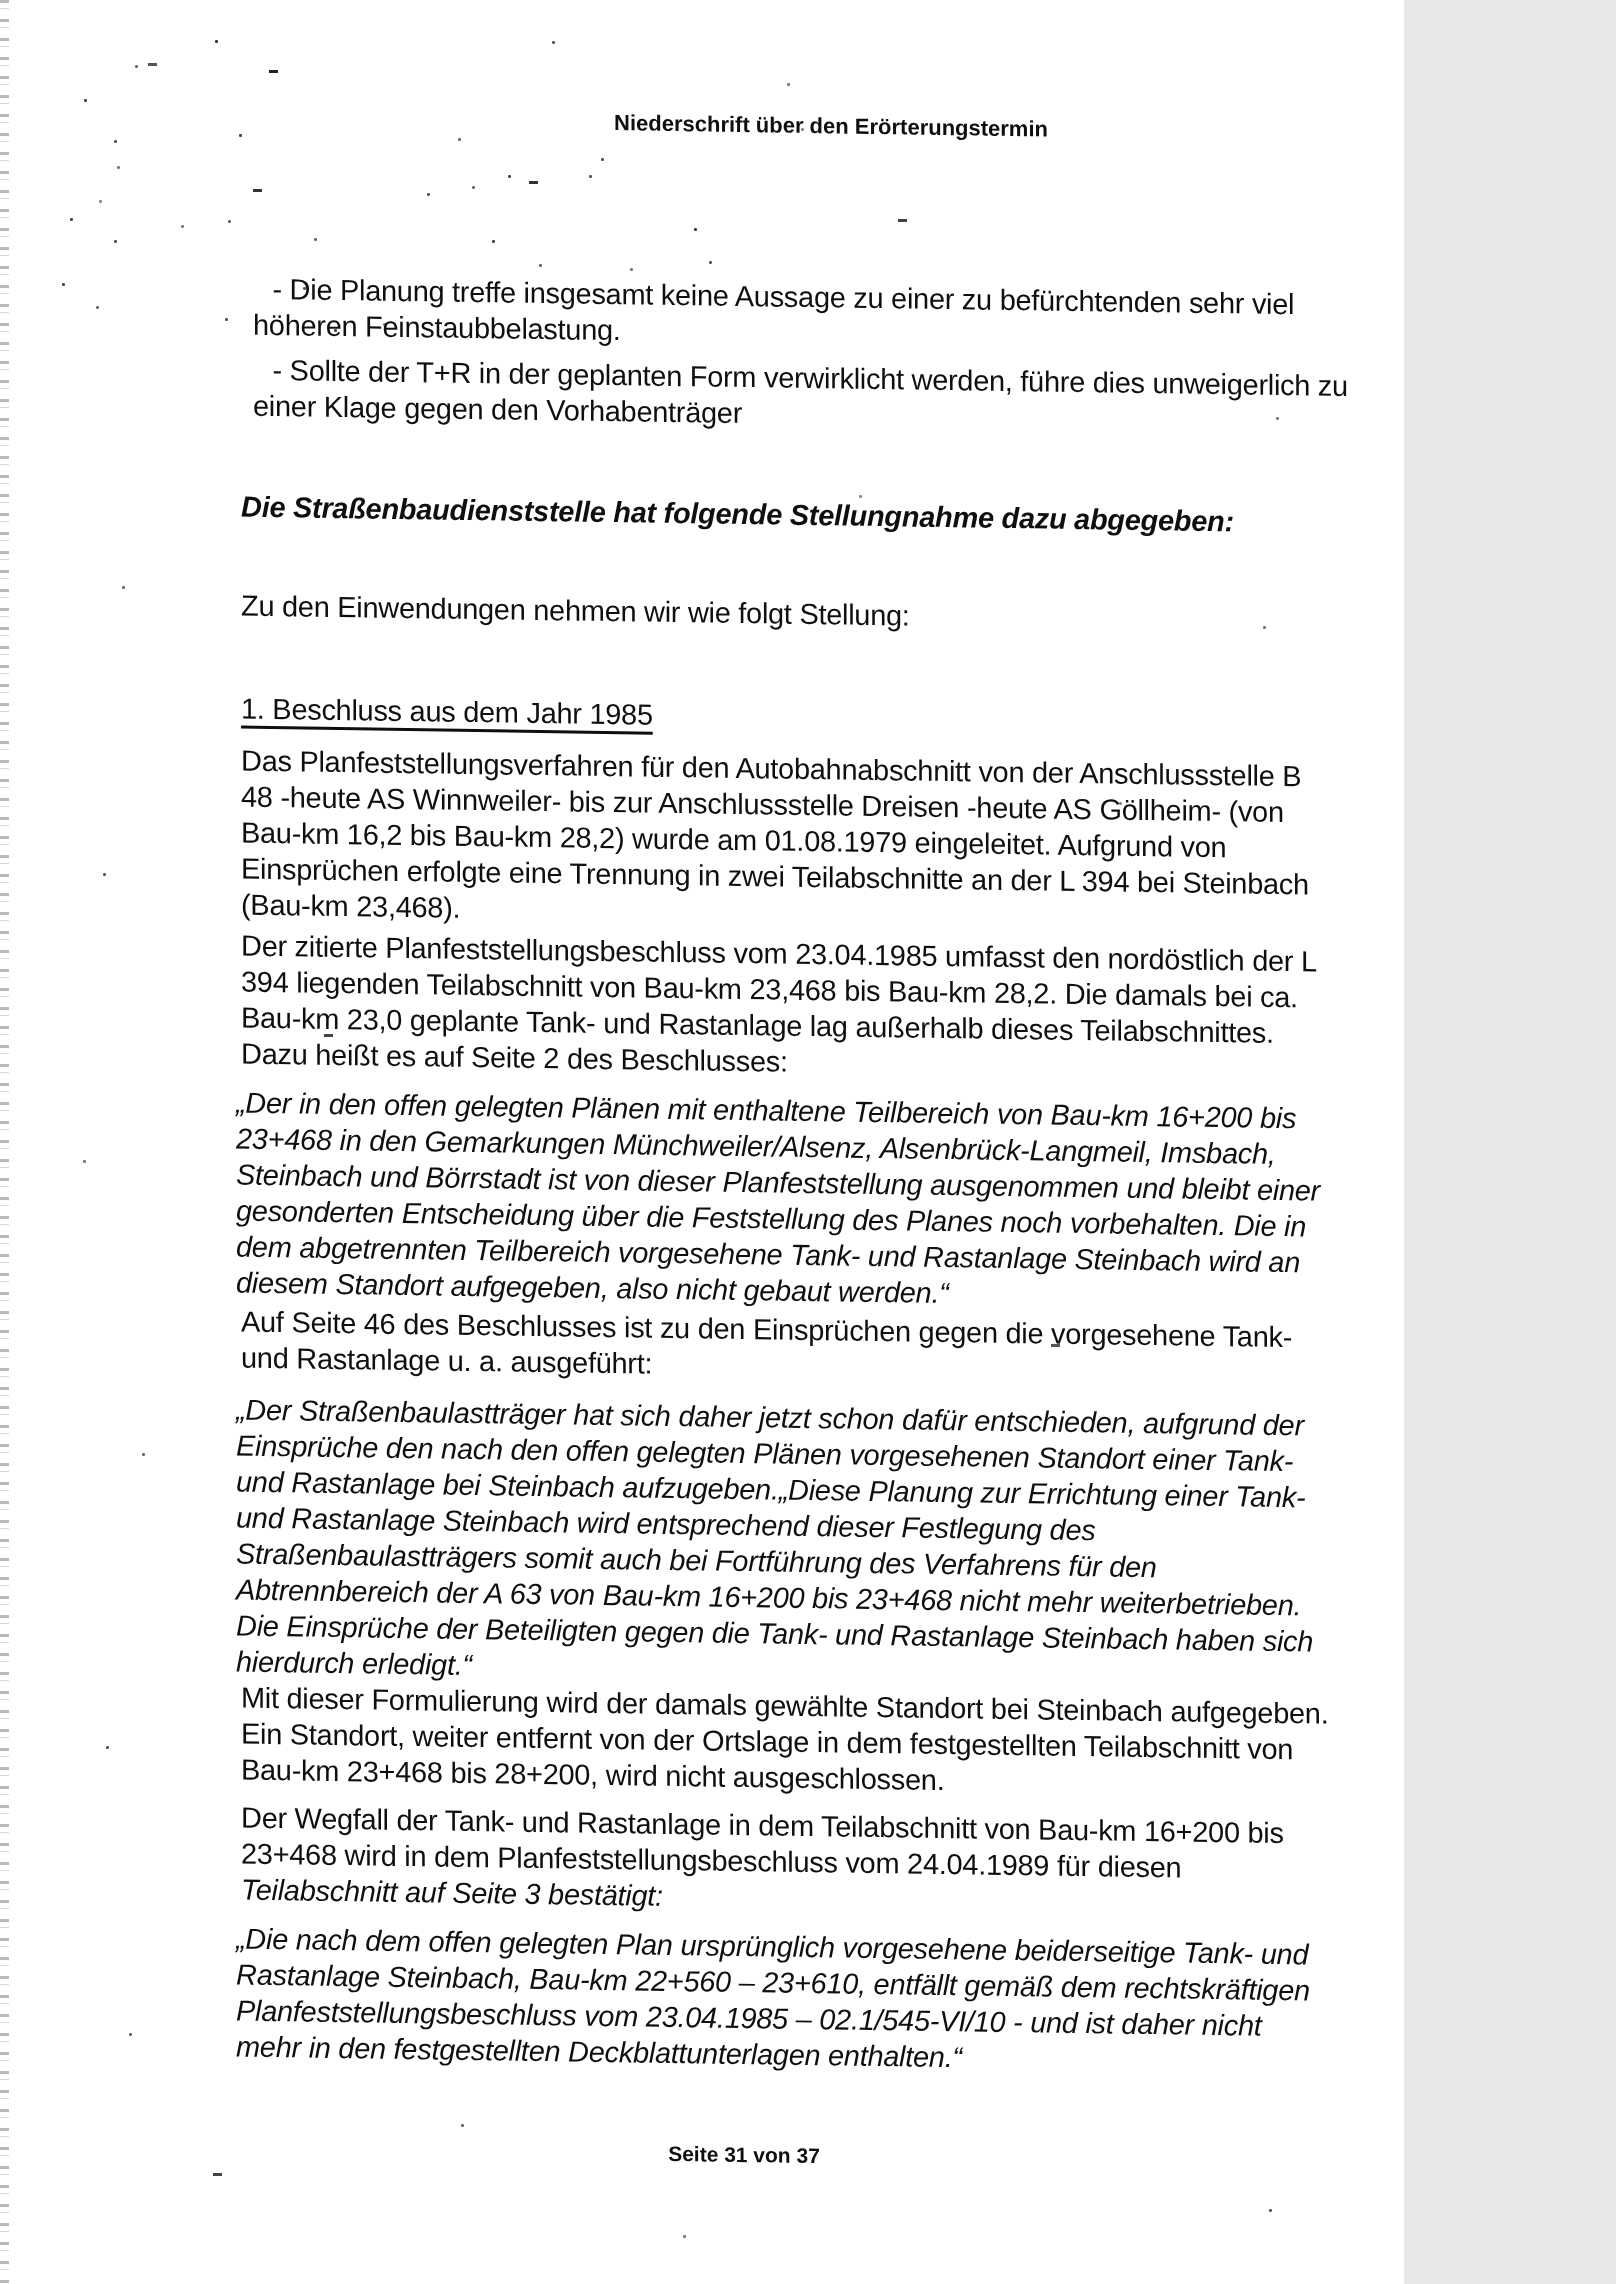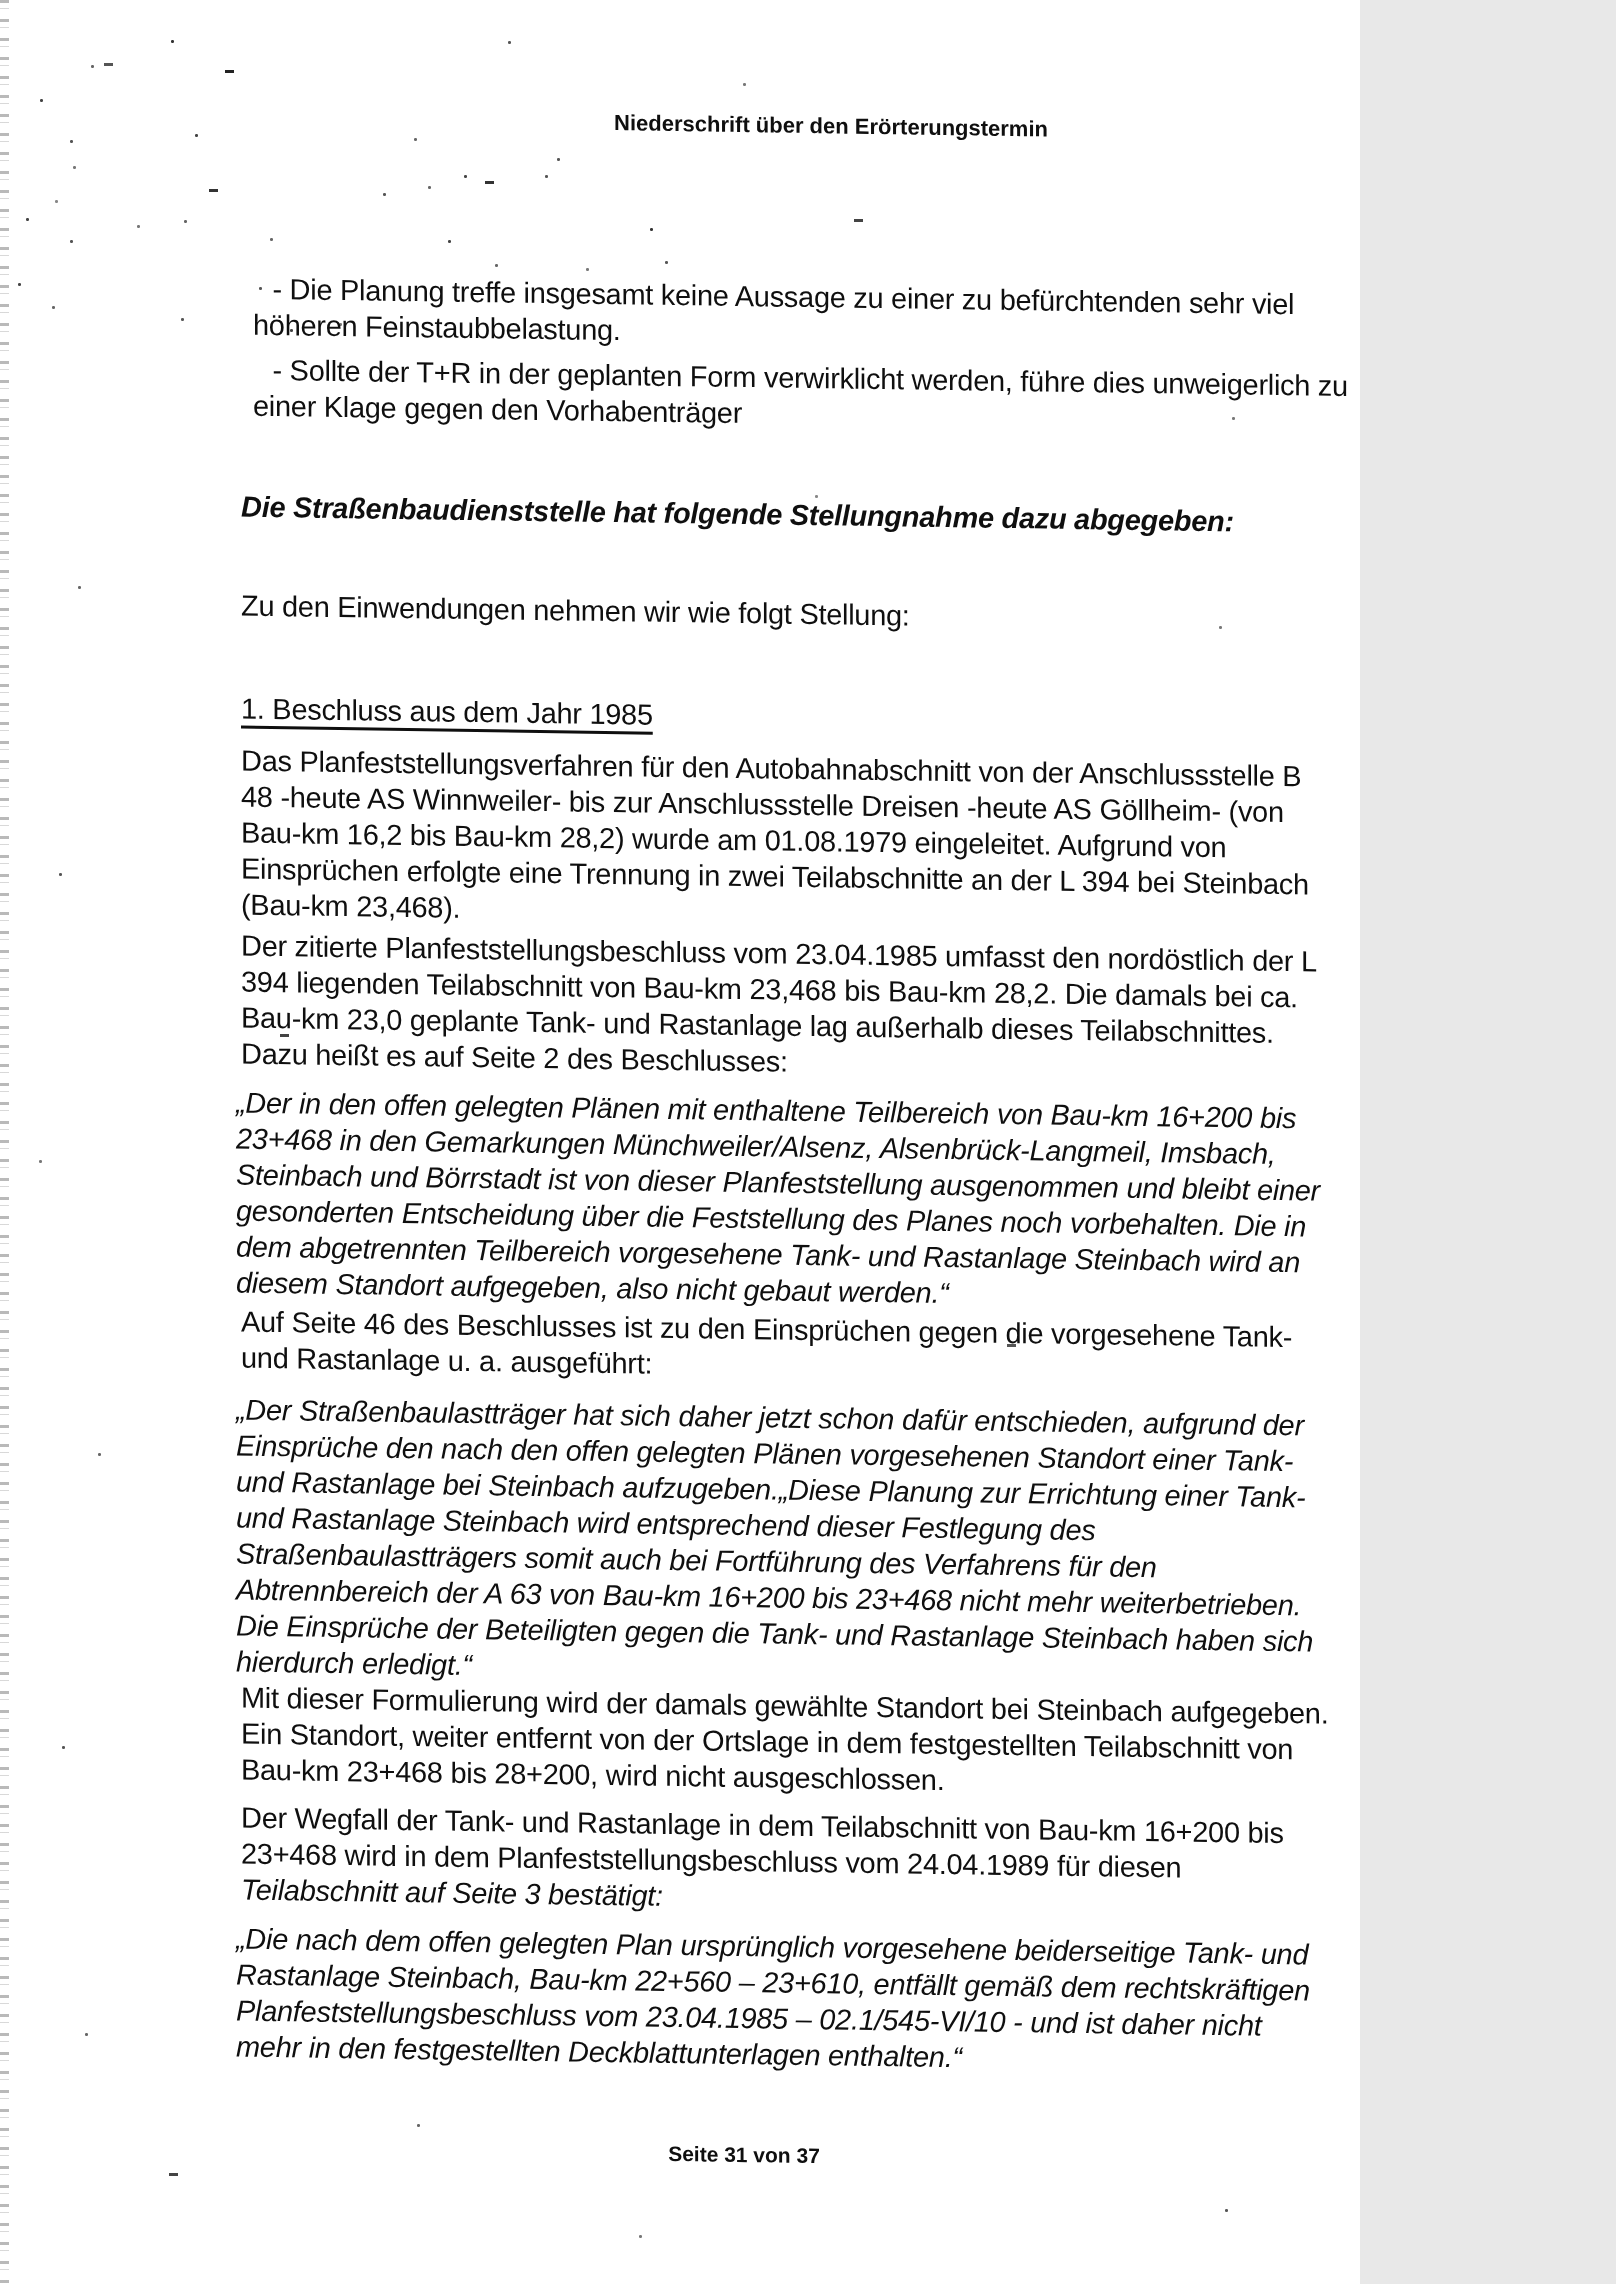--- a/index.html
+++ b/index.html
@@ -8,20 +8,21 @@
     background: #e8e8e8;
   }
   .page {
     position: relative;
     width: 1360px;
     height: 2284px;
     background: #ffffff;
     overflow: hidden;
     font-family: "Liberation Sans", sans-serif;
     color: #0f0f0f;
+    padding-left: 44px;
   }
   
   .edge-noise {
     position: absolute;
     left: 0; top: 0;
     width: 8.5px; height: 100%;
     background: repeating-linear-gradient(
       to bottom,
       rgba(25,25,25,0.55) 0px 2.6px,
       transparent 2.6px 7.8px,

